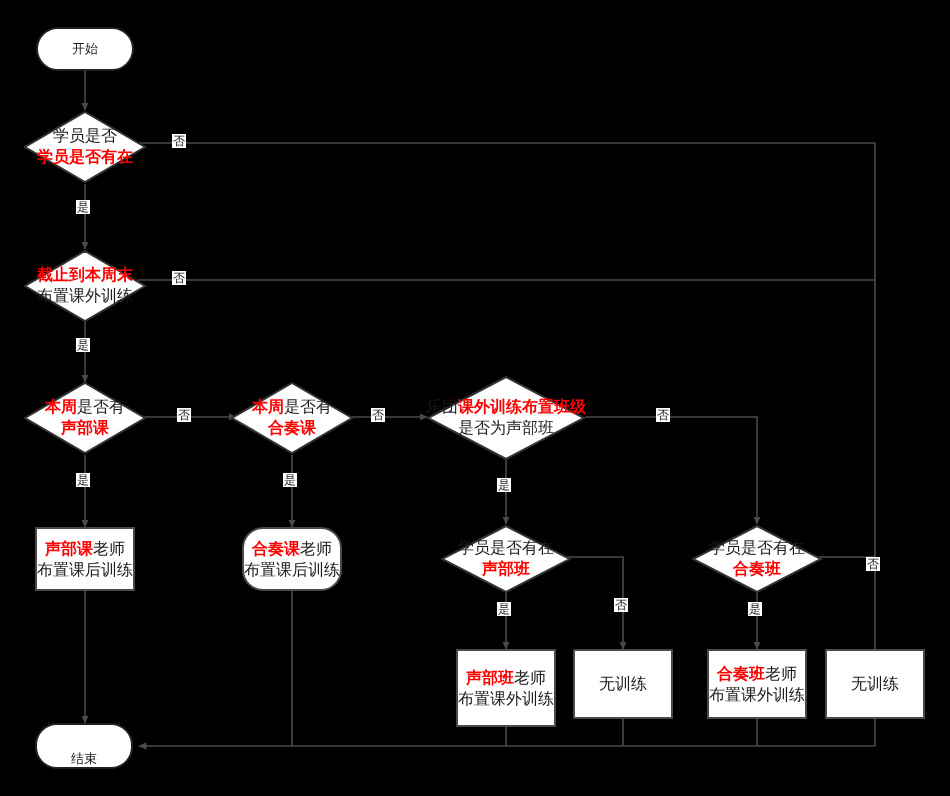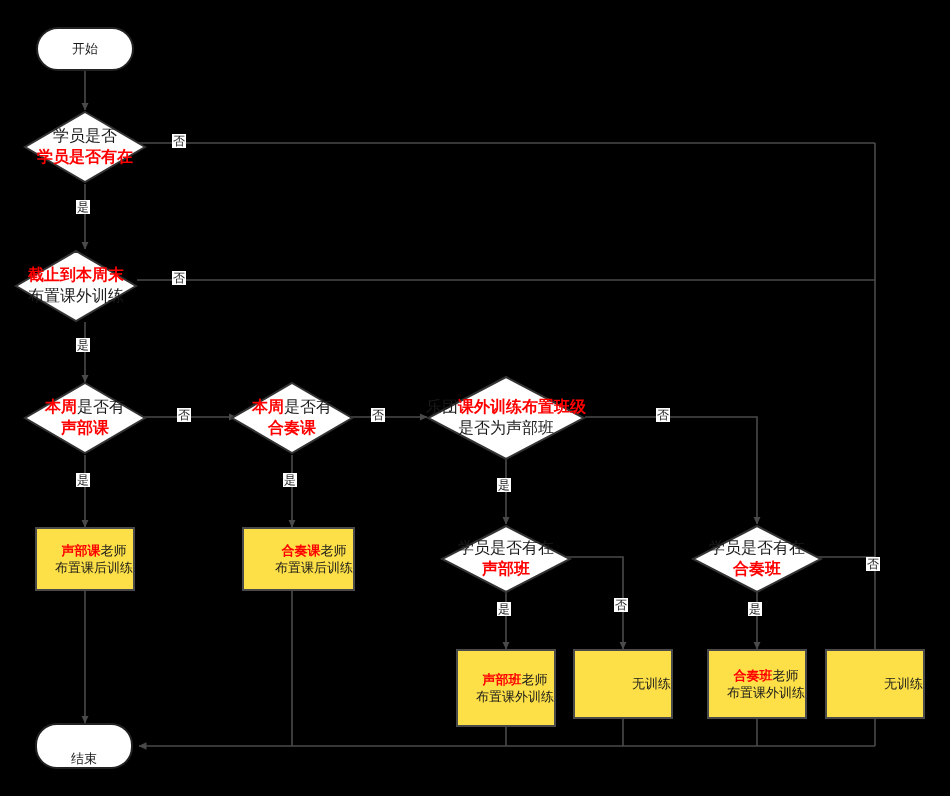--- a/index.html
+++ b/index.html
@@ -31,24 +31,23 @@
     color: #1a1a1a;
     line-height: 1.32;
   }
   .node-terminal {
     background: #ffffff;
     border: 2px solid #222222;
     border-radius: 22px;
     font-size: 13px;
   }
   .node-process {
-    background: #fde047;
+    background: #ffffff;
     border: 2px solid #4a4a4a;
-    font-size: 13px;
-    justify-content: flex-end;
+    font-size: 16px;
   }
   .diamond-wrap {
     position: absolute;
   }
   .diamond-shape {
     position: absolute;
     left: 0; top: 0;
     width: 100%; height: 100%;
   }
   .diamond-label {
@@ -150,21 +149,21 @@
       <polygon points="62,2 122,37 62,72 2,37" fill="#ffffff" stroke="#333333" stroke-width="2"></polygon>
     </svg>
     <div class="diamond-label">
       <span><span class="blk">学员是否</span></span>
       <span><span class="red">学员是否有在</span></span>
     </div>
   </div>
   <div class="edge-label" style="left:172px; top:134px;">否</div>
   <div class="edge-label" style="left:76px; top:200px;">是</div>
 
-  <div class="diamond-wrap" style="left:14px; top:249px; width:124px; height:74px;">
+  <div class="diamond-wrap" style="left:23px; top:249px; width:124px; height:74px;">
     <svg class="diamond-shape" viewBox="0 0 124 74">
       <polygon points="62,2 122,37 62,72 2,37" fill="#ffffff" stroke="#333333" stroke-width="2"></polygon>
     </svg>
     <div class="diamond-label">
       <span><span class="red">截止到本周末</span></span>
       <span><span class="blk">布置课外训练</span></span>
     </div>
   </div>
   <div class="edge-label" style="left:172px; top:271px;">否</div>
   <div class="edge-label" style="left:76px; top:338px;">是</div>
@@ -229,21 +228,21 @@
   <div class="edge-label" style="left:748px; top:602px;">是</div>
   <div class="edge-label" style="left:866px; top:557px;">否</div>
 
   <div class="node node-process" style="left:35px; top:527px; width:100px; height:64px;">
     <div>
       <div><span class="red">声部课</span><span class="blk">老师</span></div>
       <div><span class="blk">布置课后训练</span></div>
     </div>
   </div>
 
-  <div class="node node-process" style="left:242px; top:527px; width:113px; height:64px;">
+  <div class="node node-process" style="left:242px; top:527px; width:100px; height:64px;border-radius:21px;">
     <div>
       <div><span class="red">合奏课</span><span class="blk">老师</span></div>
       <div><span class="blk">布置课后训练</span></div>
     </div>
   </div>
 
   <div class="node node-process" style="left:456px; top:649px; width:100px; height:78px;">
     <div>
       <div><span class="red">声部班</span><span class="blk">老师</span></div>
       <div><span class="blk">布置课外训练</span></div>

